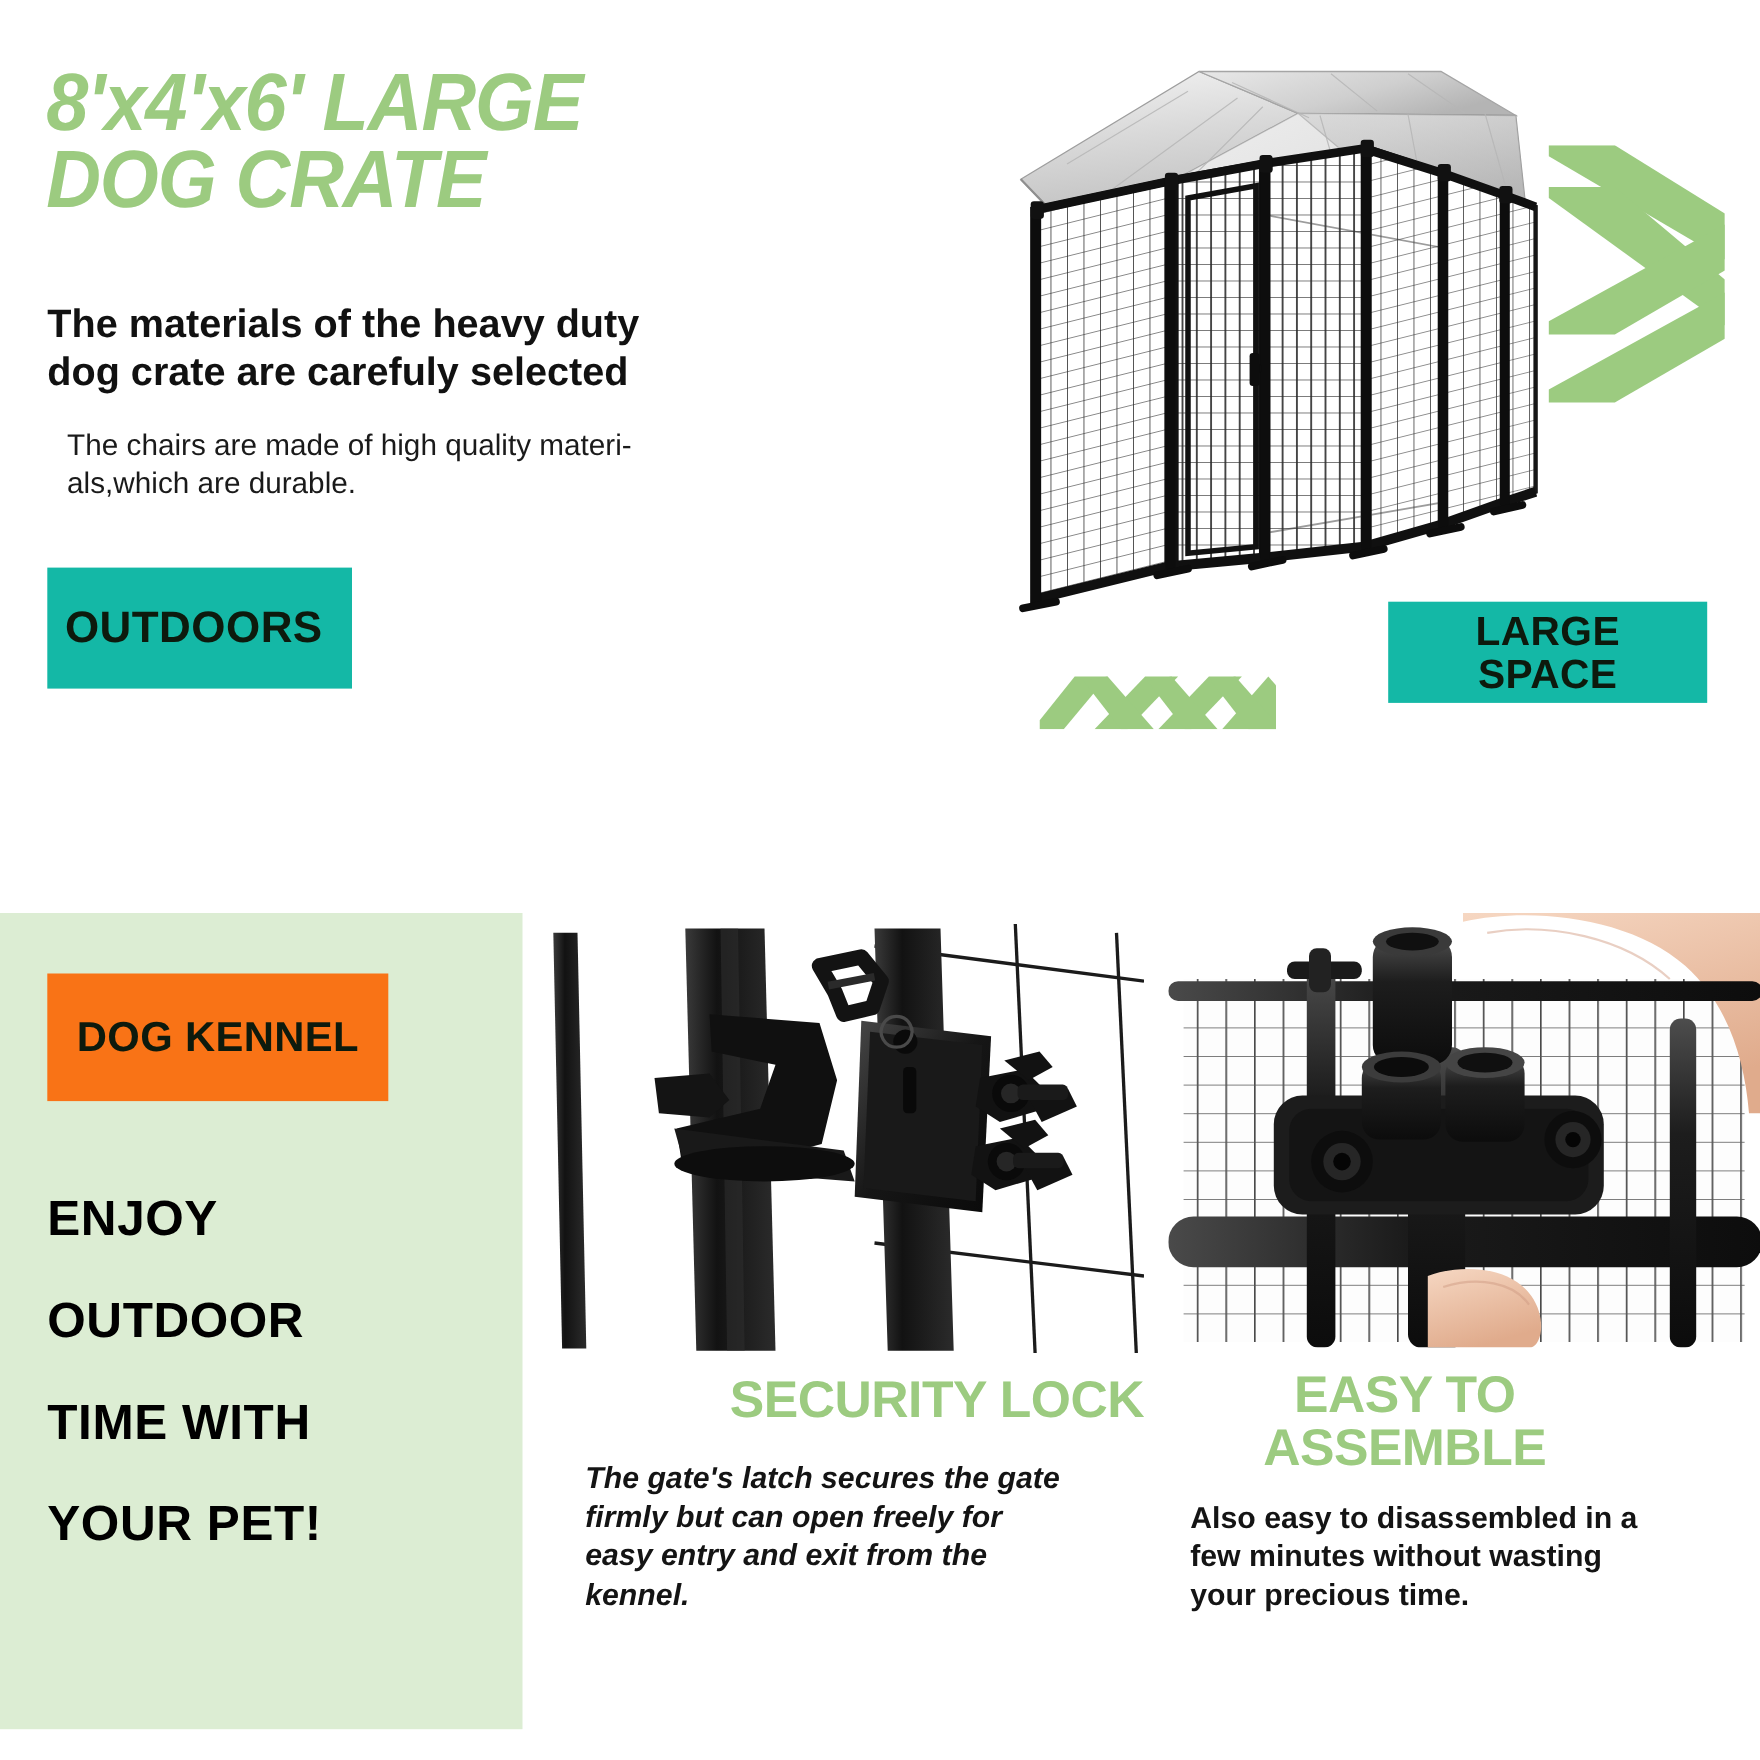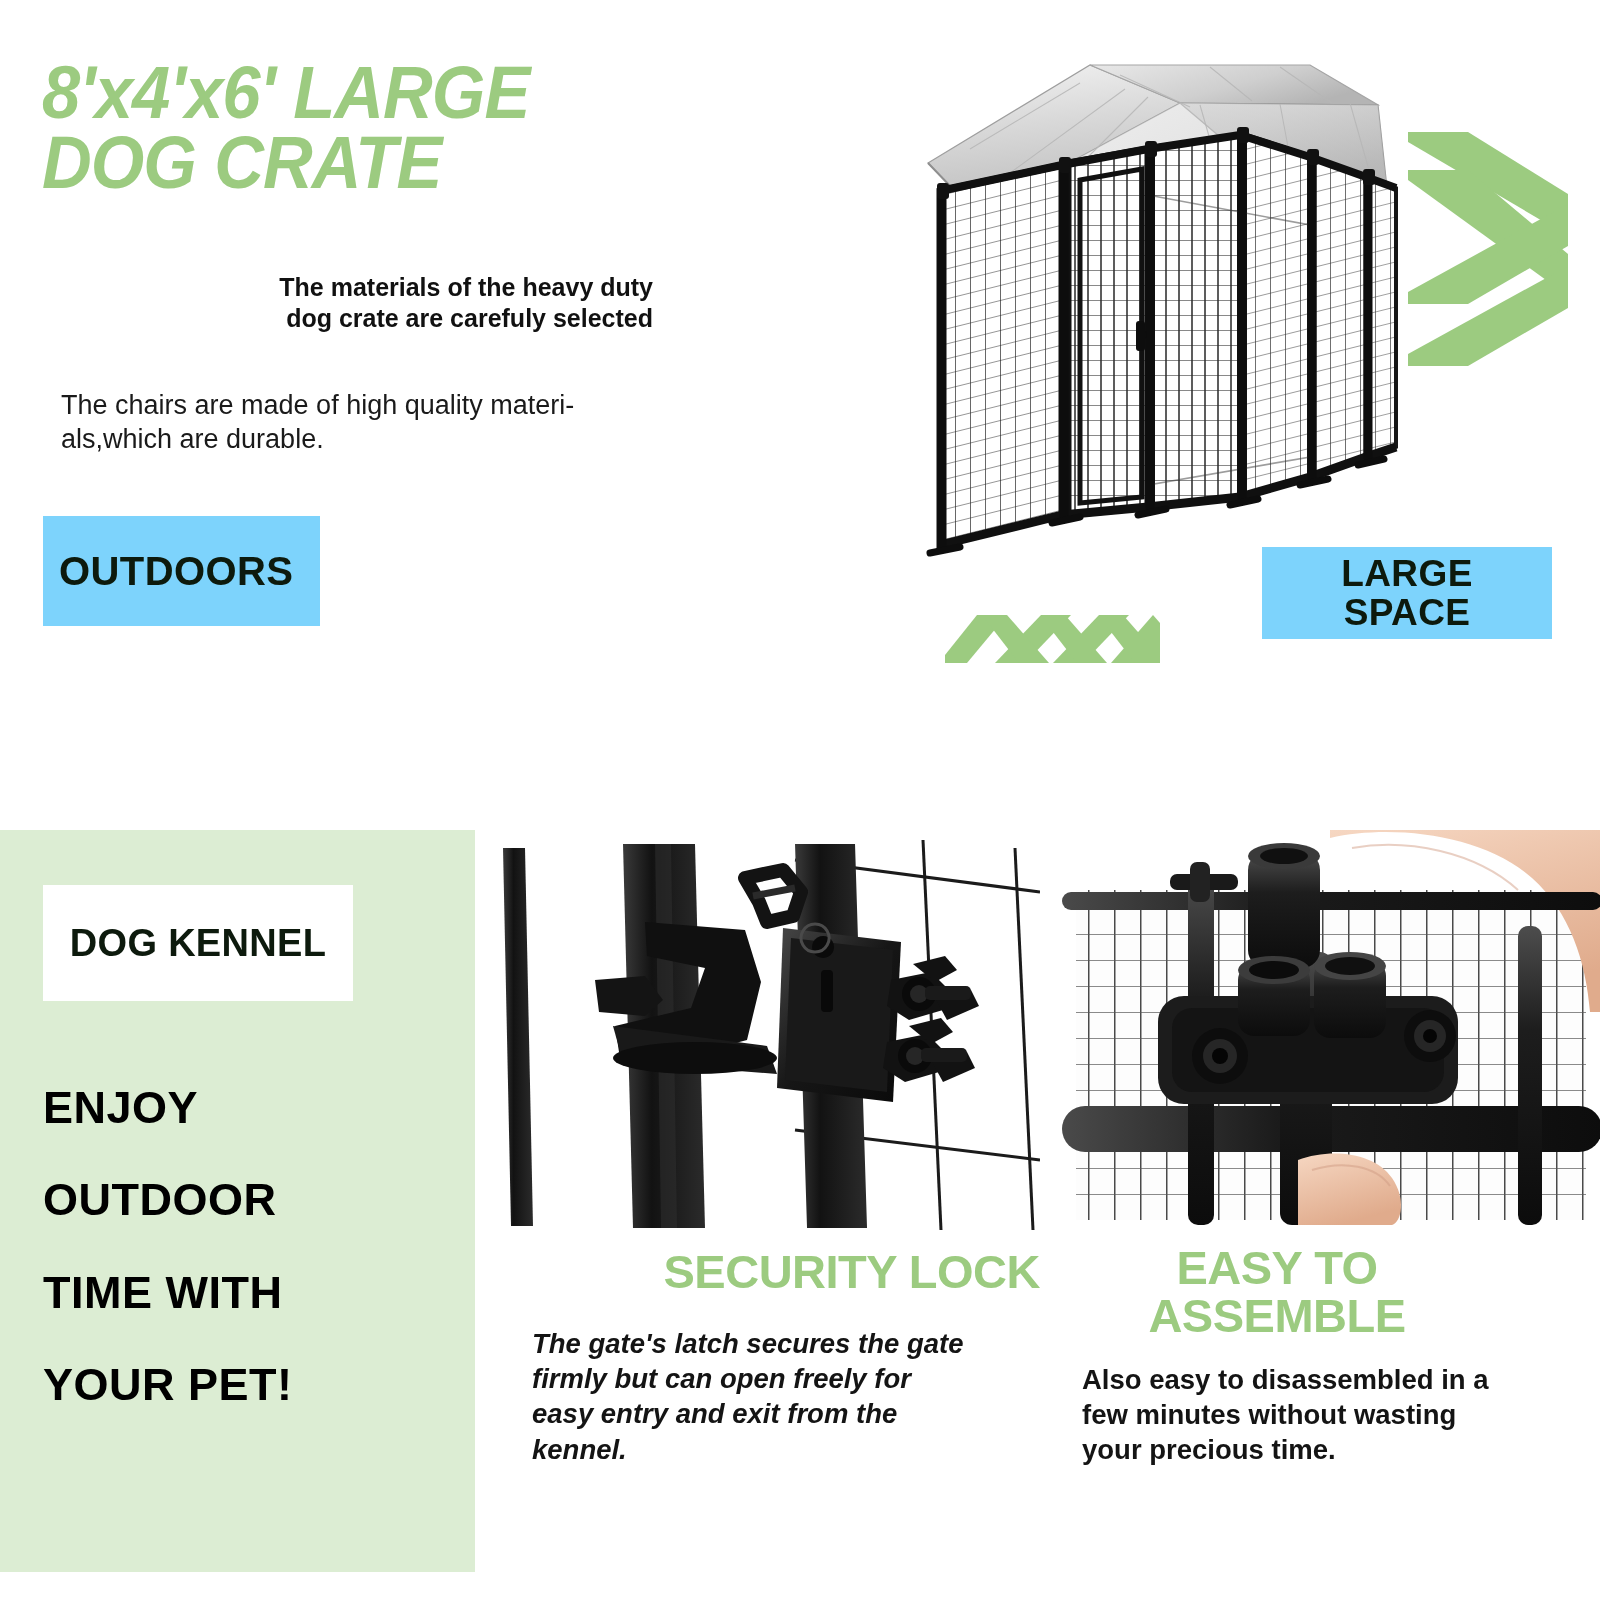--- a/index.html
+++ b/index.html
@@ -37,42 +37,41 @@
     font-stretch: condensed;
     transform: scaleX(0.93);
     transform-origin: left top;
     white-space: pre-line;
   }
 
   #subhead {
     position: absolute;
     left: 43px; top: 272px;
     width: 610px;
-    font-size: 25px;
+    font-size: 36px;
     line-height: 1.22;
     font-weight: bold;
     color: #111111;
     white-space: pre-line;
-    text-align: right;
   }
 
   #bodycopy {
     position: absolute;
     left: 61px; top: 388px;
     width: 630px;
     font-size: 27px;
     line-height: 1.26;
     font-weight: normal;
     color: #1a1a1a;
     white-space: pre-line;
   }
 
   .badge {
     position: absolute;
-    background: #7dd3fc;
+    background: #14b8a6;
     color: #0d1a0d;
     font-weight: bold;
     display: flex;
     align-items: center;
     justify-content: center;
     letter-spacing: 0.4px;
   }
 
   #badge-outdoors {
     left: 43px; top: 516px;
@@ -116,21 +115,21 @@
     position: absolute;
     left: 0; top: 0;
     width: 475px; height: 742px;
     background: #dcedd3;
   }
 
   #badge-dog-kennel {
     position: absolute;
     left: 43px; top: 55px;
     width: 310px; height: 116px;
-    background: #ffffff;
+    background: #f97316;
     color: #0d1a0d;
     font-size: 38px;
     font-weight: bold;
     display: flex;
     align-items: center;
     justify-content: center;
     letter-spacing: 0.3px;
   }
 
   #kennel-slogan {

